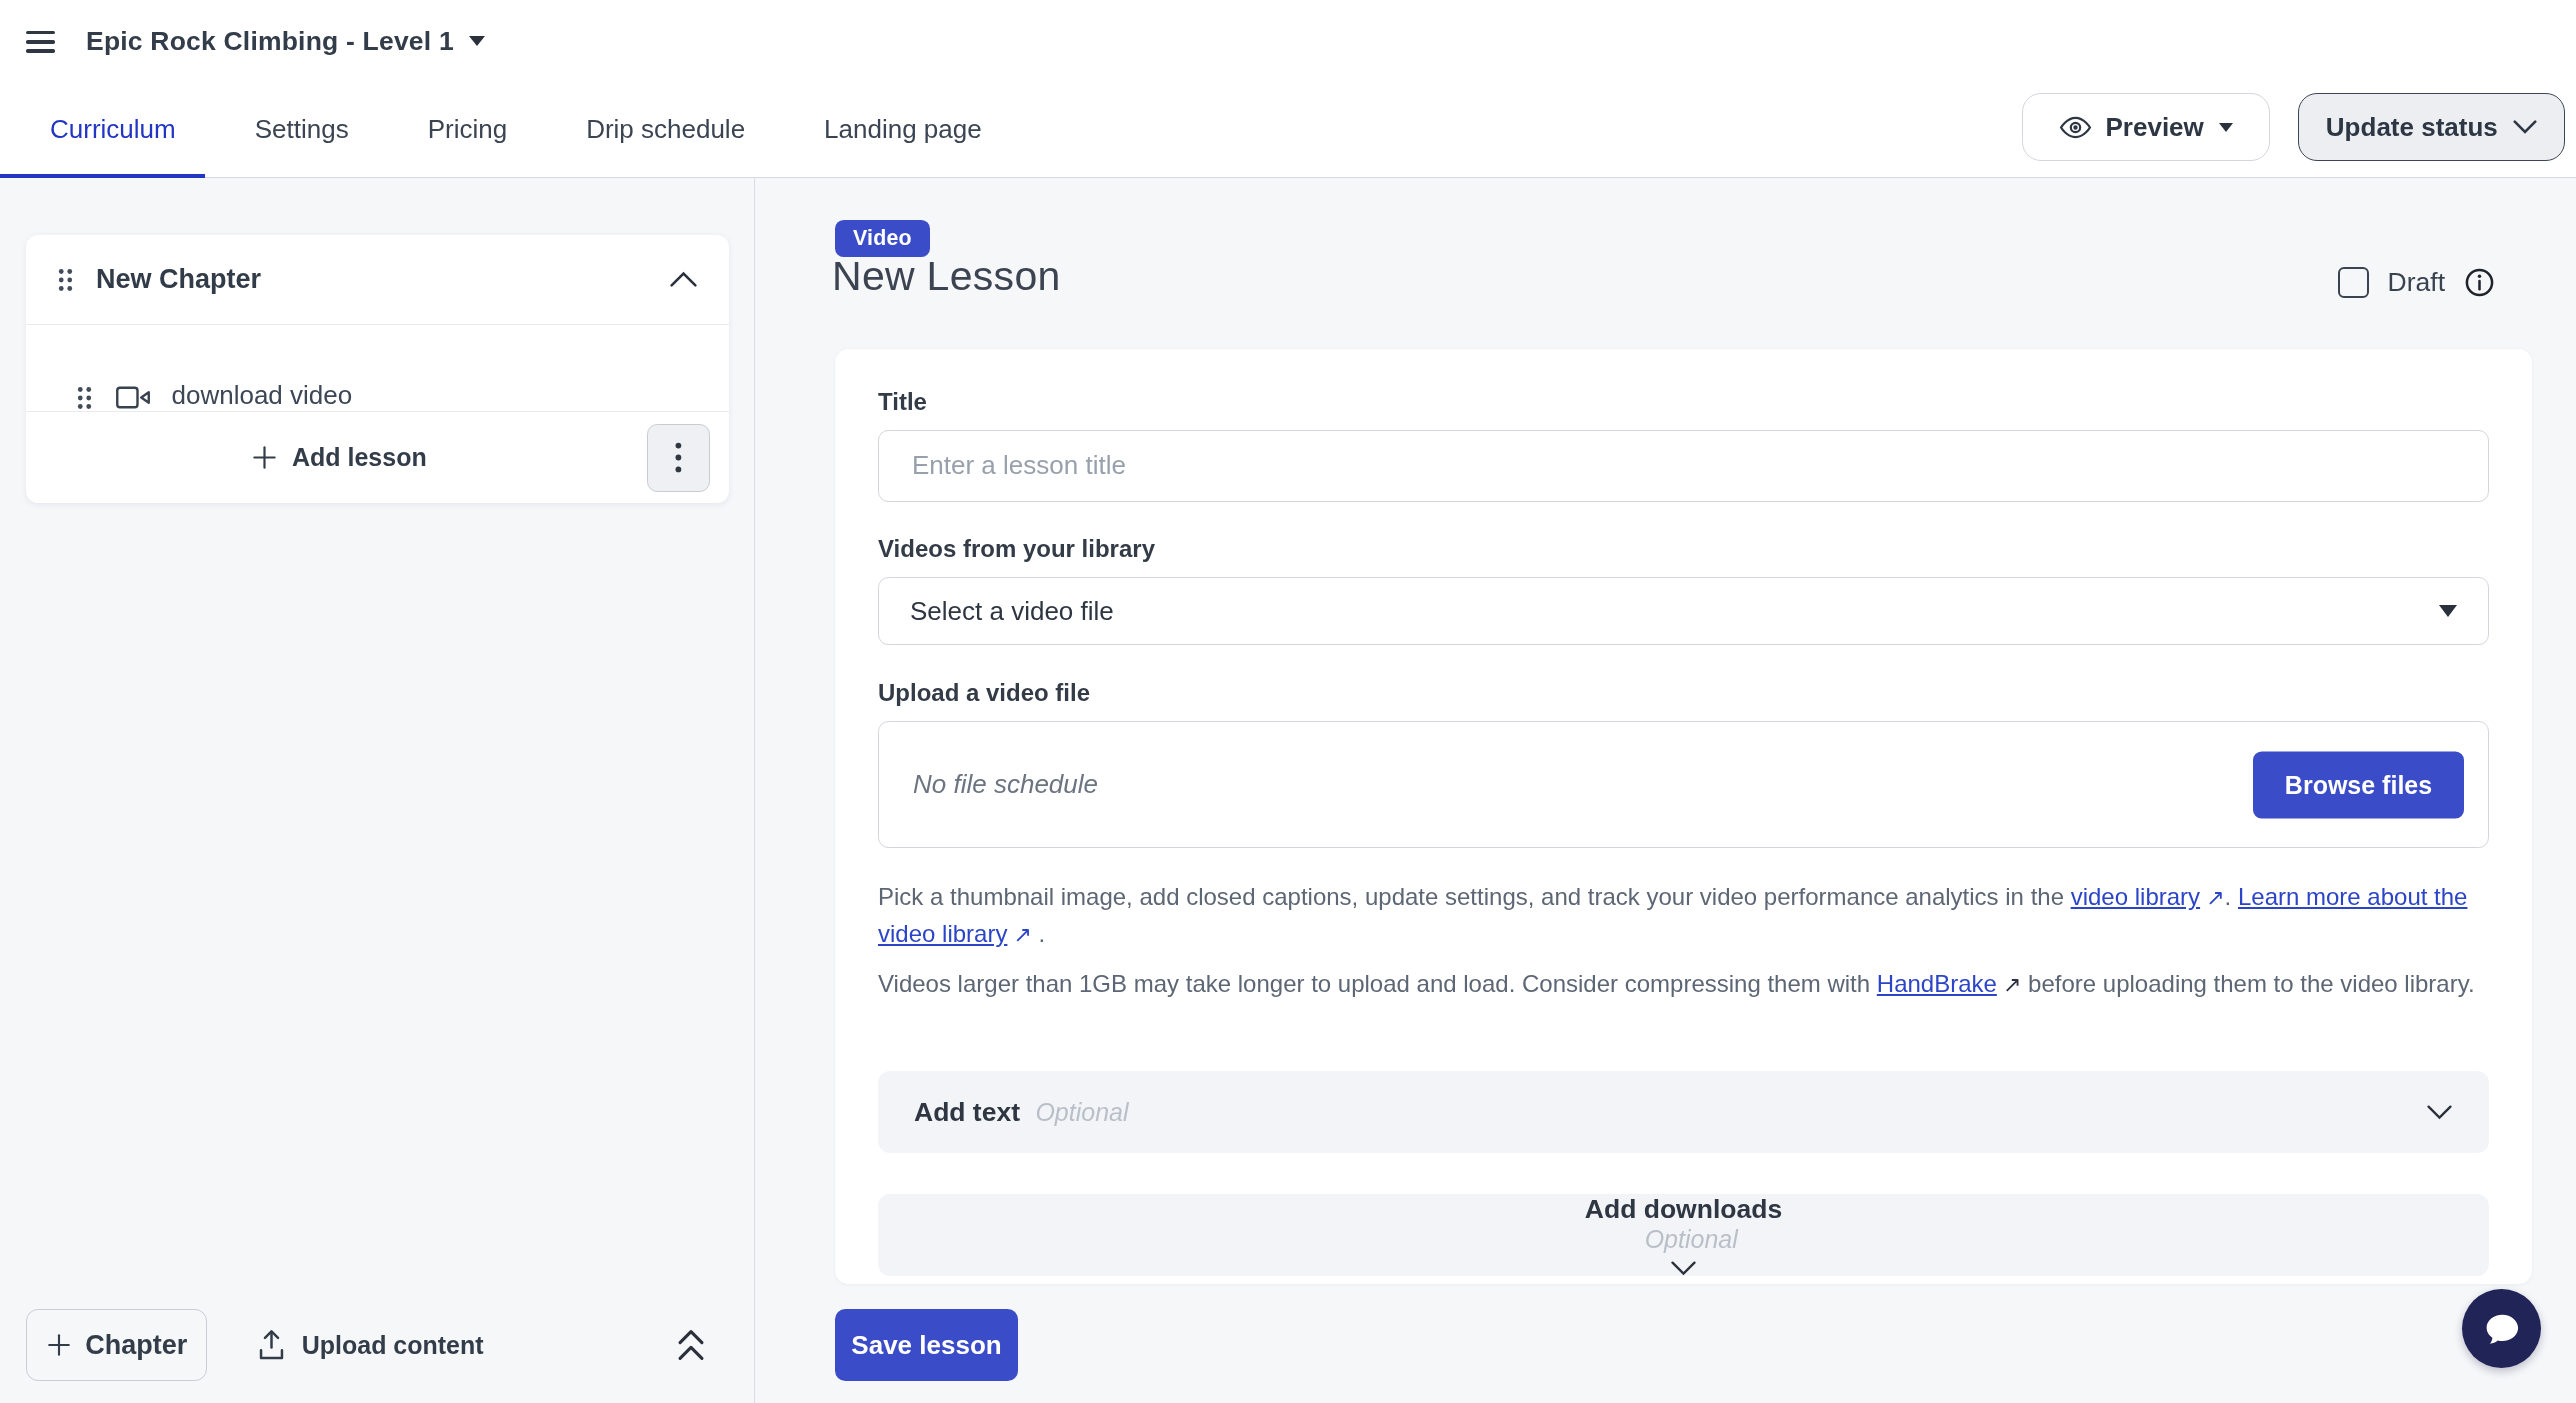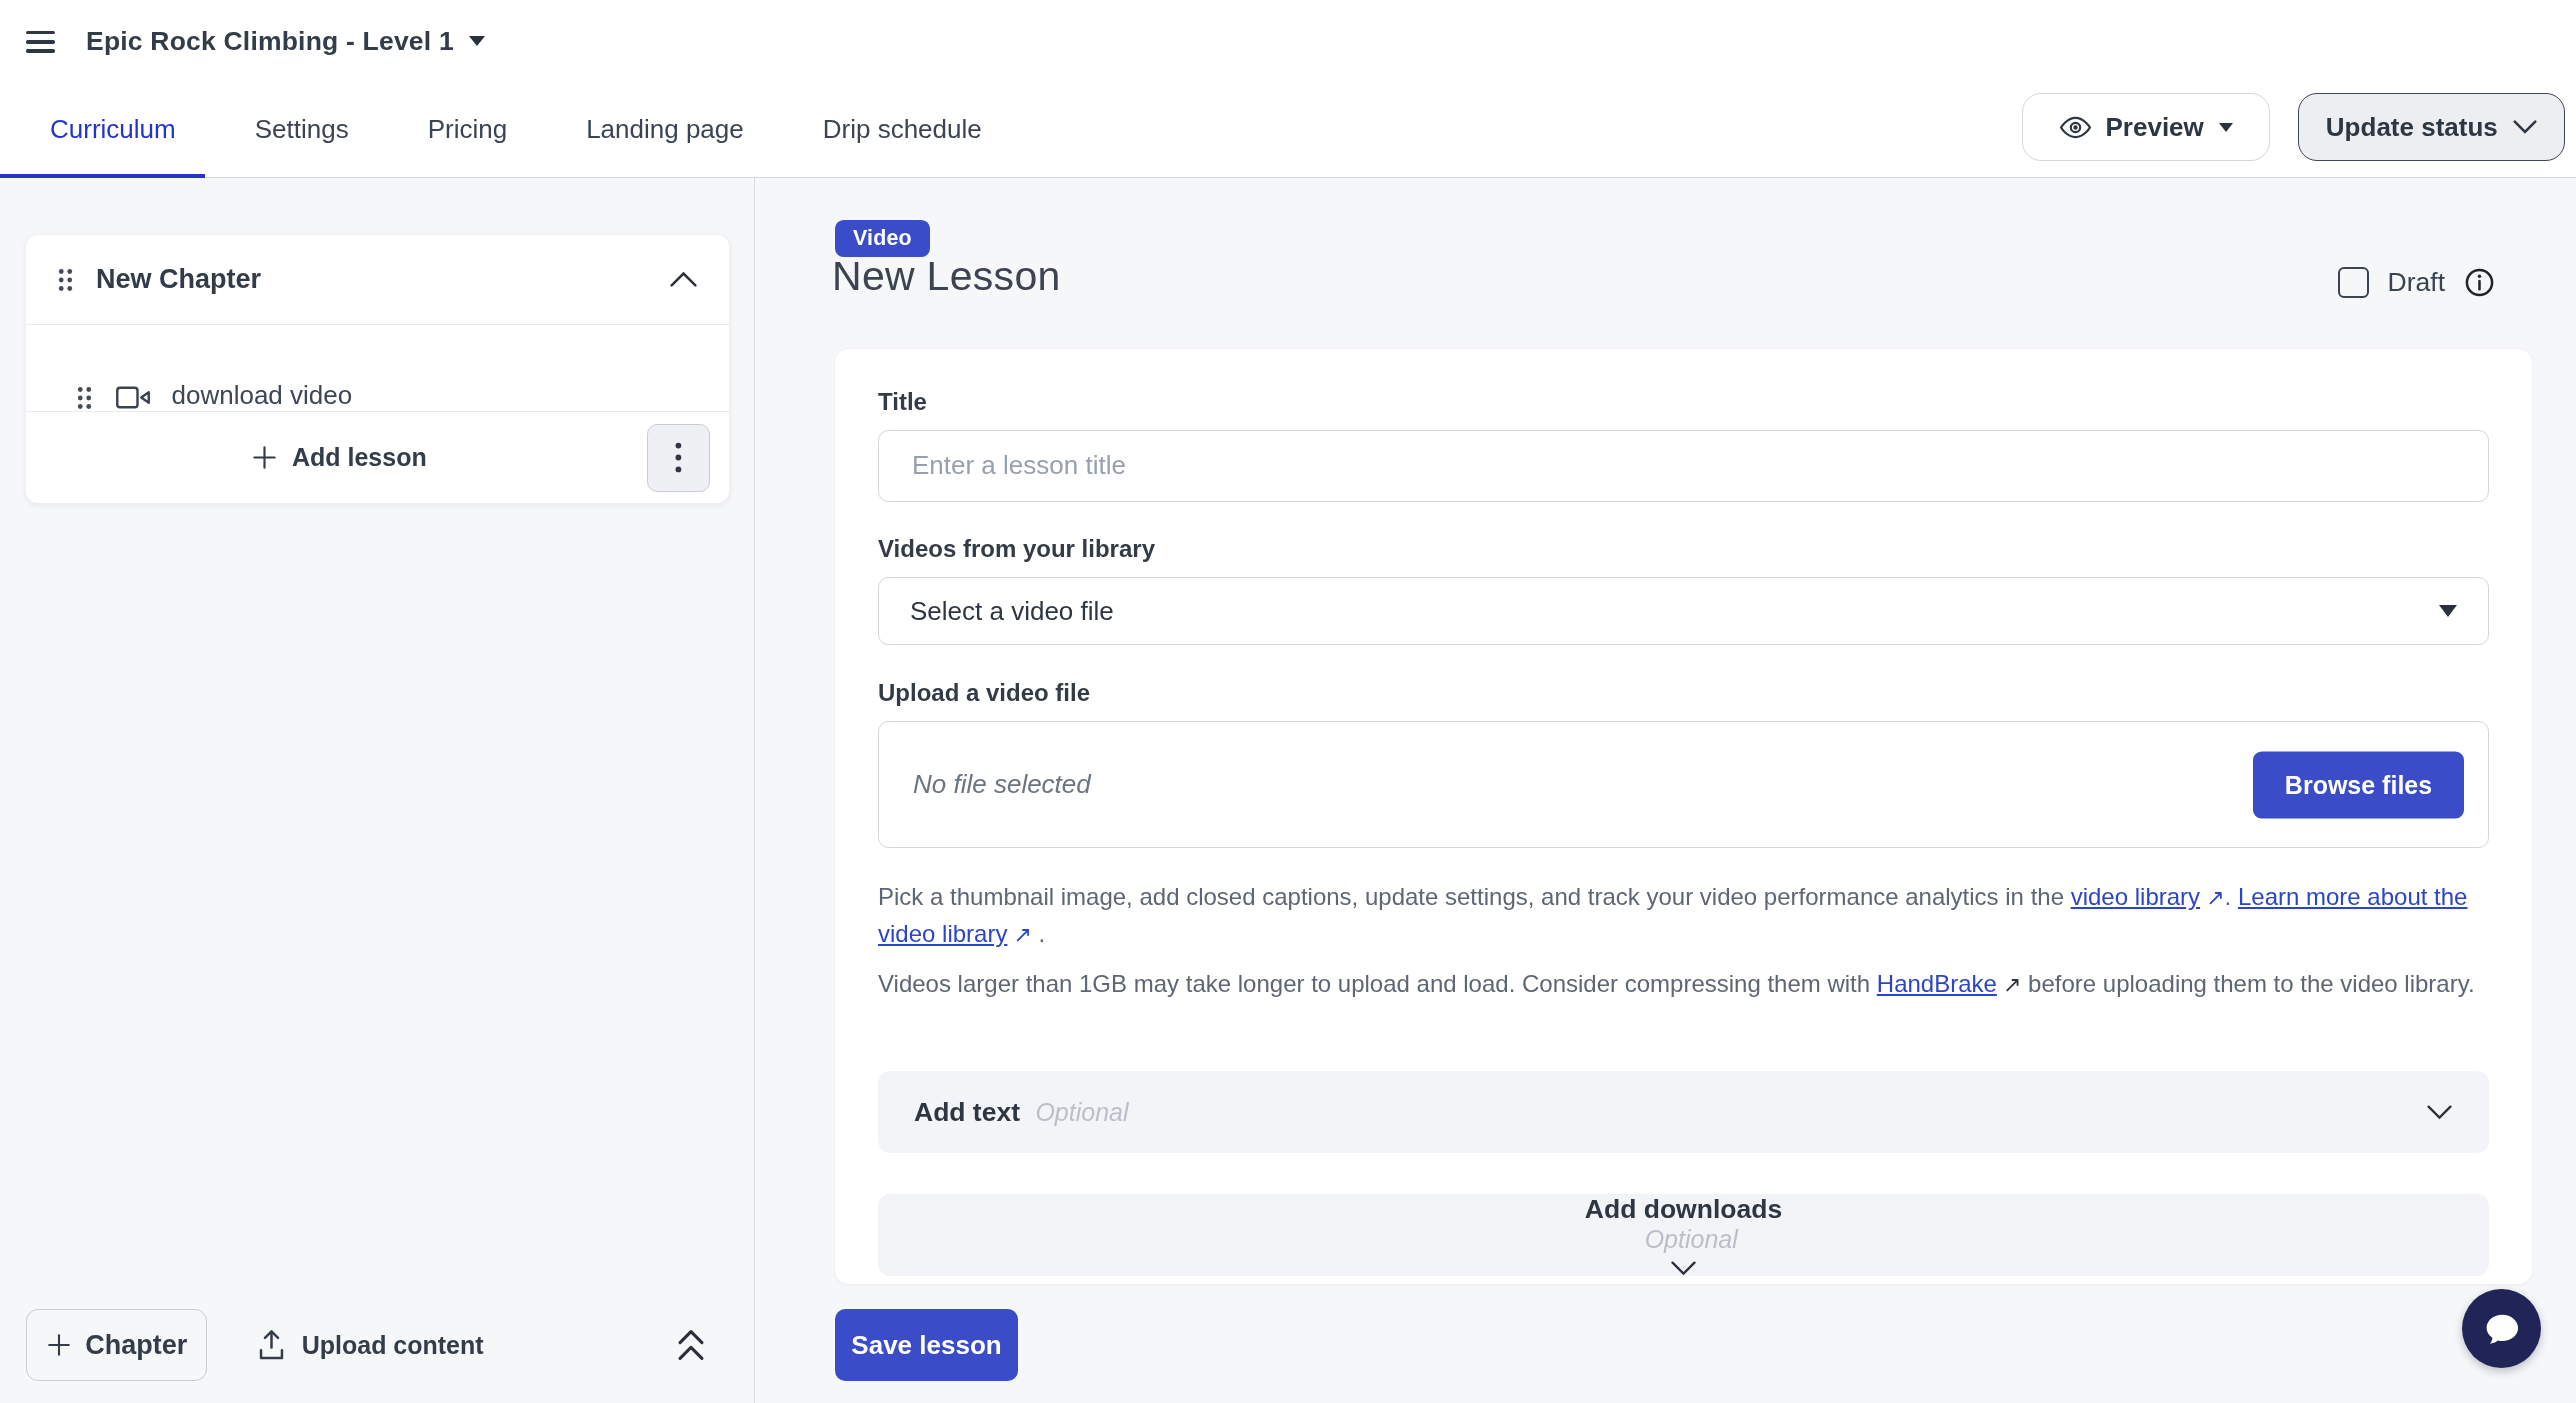--- a/index.html
+++ b/index.html
@@ -122,24 +122,24 @@
   <div class="tab first active">
       <span>Curriculum</span>
     </div>
   <div class="tab">
       <span>Settings</span>
     </div>
   <div class="tab">
       <span>Pricing</span>
     </div>
   <div class="tab">
+      <span>Drip schedule</span>
+    </div>
+  <div class="tab">
       <span>Landing page</span>
-    </div>
-  <div class="tab">
-      <span>Drip schedule</span>
     </div>
 
   <div class="tab-actions">
     <div class="btn btn-preview">
       <svg width="33" height="33" viewBox="0 0 24 24" fill="none" stroke="#2d3643" stroke-width="1.6">
         <path d="M1.5 12s4-7 10.5-7 10.5 7 10.5 7-4 7-10.5 7S1.5 12 1.5 12z"></path>
         <circle cx="12" cy="12" r="3.4"></circle>
         <circle cx="12" cy="12" r="0.8" fill="#2d3643"></circle>
       </svg>
       <span>Preview</span>
@@ -250,21 +250,21 @@
       <input class="text-input" type="text" placeholder="Enter a lesson title" style="">
 
       <div class="field-label label-gap">Videos from your library</div>
       <div class="select">
         <span class="select-value">Select a video file</span>
         <span class="select-caret"></span>
       </div>
 
       <div class="field-label label-gap">Upload a video file</div>
       <div class="upload-box">
-        <span class="no-file">No file selected</span>
+        <span class="no-file">No file schedule</span>
         <button class="btn-browse">Browse files</button>
       </div>
 
       <p class="help-p help-p1"><span class="seg-plain">Pick a thumbnail image, add closed captions, update settings, and track your video performance analytics in the </span><span class="seg-link">video library</span><span class="seg-arrow-link"> ↗</span><span class="seg-plain">. </span><span class="seg-link">Learn more about the video library</span><span class="seg-arrow-link"> ↗</span><span class="seg-plain"> .</span></p>
       <p class="help-p help-p2"><span class="seg-plain">Videos larger than 1GB may take longer to upload and load. Consider compressing them with </span><span class="seg-link">HandBrake</span><span class="seg-arrow-dark"> ↗</span><span class="seg-plain"> before uploading them to the video library.</span></p>
 
       <div class="accordion first">
         <span class="accordion-title">Add text</span>
         <span class="accordion-optional">Optional</span>
         <span class="spacer"></span>

